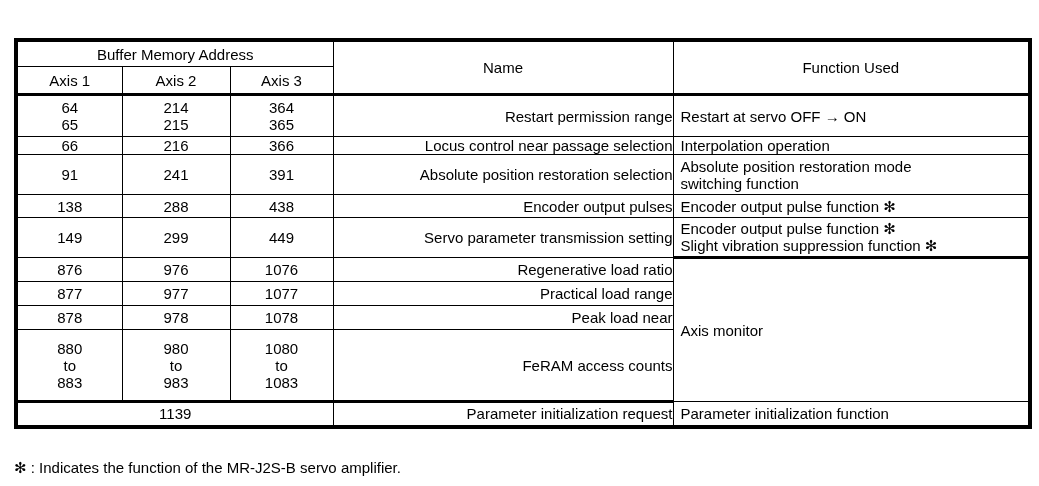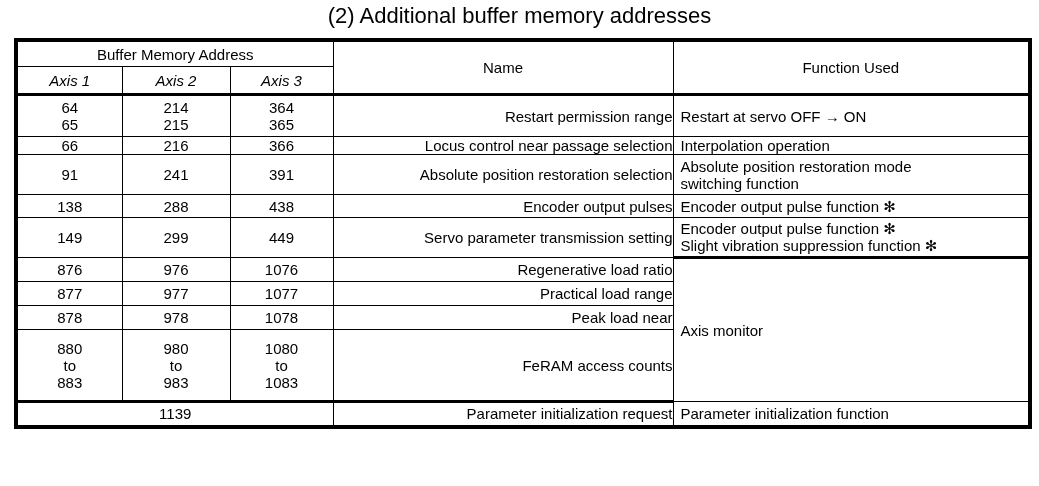--- a/index.html
+++ b/index.html
@@ -62,21 +62,21 @@
   table.bm {
     border: 4px solid #000;
   }
 
   
   .thick-bottom { border-bottom: 3px solid #000 !important; margin-left: 24px; }
 
   .c-center { text-align: center; }
 
   .hdr-group   { height: 24px; }
-  .hdr-axis    { height: 26px; font-style: italic; }
+  .hdr-axis    { height: 26px; }
 
   .addr-cell {
     text-align: center;
     white-space: pre-line;
   }
   .name-cell {
     text-align: right;
     padding-left: 7px !important;
   }
   .func-cell {
@@ -93,21 +93,20 @@
     font-size: 15px;
     line-height: 19px;
     white-space: nowrap;
   }
 </style>
 </head>
 <body>
 
 <div class="page">
 
-  <div class="doc-title">(2) Additional buffer memory addresses</div>
 
   <div class="tbl-wrap">
     <table class="bm">
       <colgroup>
         <col style="width:106px">
         <col style="width:108px">
         <col style="width:103px">
         <col style="width:340px">
         <col style="width:357px">
       </colgroup>
@@ -208,14 +207,15 @@
         <tr style="height:25px;">
           <td class="addr-cell" colspan="3">1139</td>
           <td class="name-cell">Parameter initialization request</td>
           <td class="func-cell">Parameter initialization function</td>
         </tr>
 
       </tbody>
     </table>
   </div>
 
+  <div class="footnote">✻ : Indicates the function of the MR-J2S-B servo amplifier.</div>
 
 </div>
 
 </body></html>

